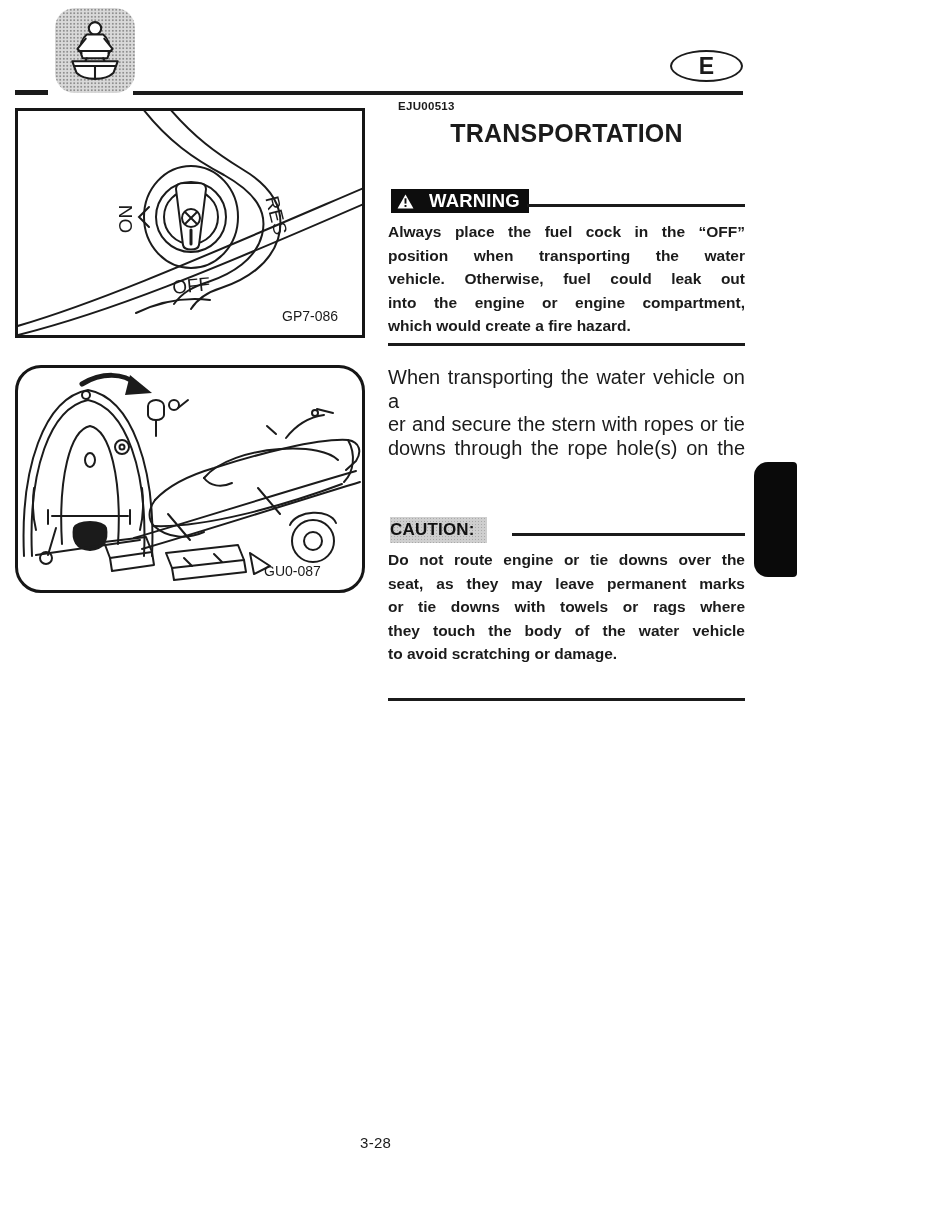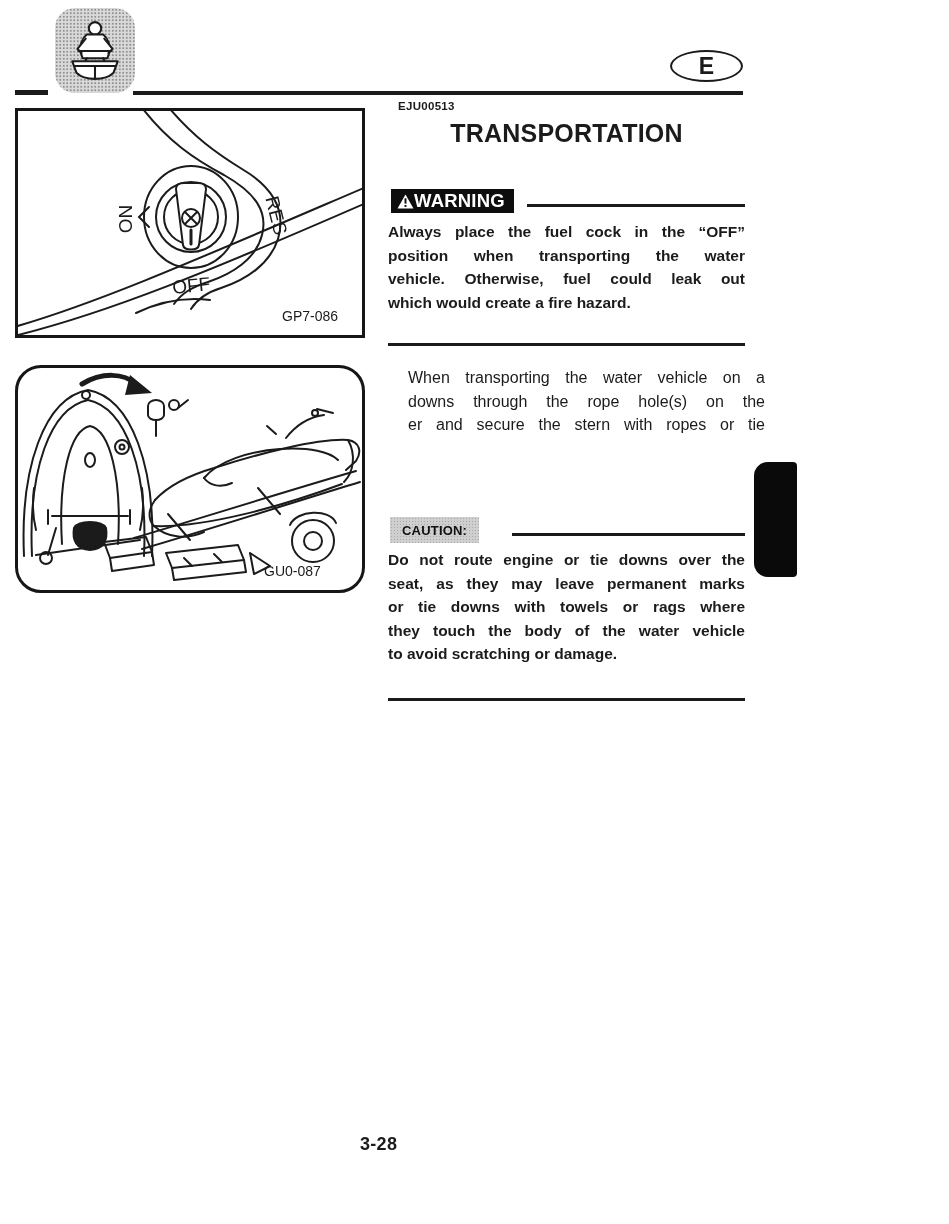--- a/index.html
+++ b/index.html
@@ -31,48 +31,48 @@
   .fig2{left:15px;top:365px;width:344px;height:222px;border-radius:26px;}
   .figure svg{display:block;width:100%;height:100%;}
 
   
   .col{left:388px;width:357px;}
   .code{top:100px;font-size:11.5px;font-weight:bold;letter-spacing:.3px;padding-left:10px;}
   .title{top:119px;text-align:center;font-size:25px;font-weight:bold;letter-spacing:.2px;}
 
   .warn-label{
     left:391px;top:189px;height:24px;background:#0d0d0d;color:#fff;
-    display:inline-flex;align-items:center;gap:0;padding:0 9px 0 6px;
+    display:inline-flex;align-items:center;gap:15px;padding:0 9px 0 6px;
     font-weight:bold;font-size:18.5px;letter-spacing:.2px;
   }
   .caut-label{
     left:390px;top:517px;height:26px;
     background-color:#cfcfcf;
     background-image:radial-gradient(#a9a9a9 .7px,transparent .9px);
     background-size:3px 3px;
-    display:inline-flex;align-items:center;padding:0 12px 0 12px;
-    font-weight:bold;font-size:13px;color:#111;letter-spacing:.2px;
+    display:inline-flex;align-items:center;padding:0 12px 0 0;
+    font-weight:bold;font-size:17px;color:#111;letter-spacing:.2px;
   }
 
   .para{line-height:23.6px;}
   .para .jline{text-align:justify;text-align-last:justify;}
   .para .jline.last{text-align-last:left;}
   .bold-para{font-size:15.5px;font-weight:bold;}
-  .reg-para{font-size:16px;font-weight:normal;margin-left:20px;}
+  .reg-para{font-size:20px;font-weight:normal;}
 
   .warn-para{top:220px;}
   .body-para{top:366px;}
   .caut-para{top:548px;}
 
   .section-tab{
     left:754px;top:462px;width:43px;height:115px;background:#0a0a0a;
     border-radius:14px 4px 4px 14px;
   }
 
-  .page-num{left:360px;top:1134px;font-size:18px;letter-spacing:.3px;font-weight:bold;}
+  .page-num{left:360px;top:1134px;font-size:15px;letter-spacing:.3px;}
 
   svg text{font-family:"Liberation Sans",sans-serif;fill:#1b1b1b;stroke:none;}
 </style>
 </head>
 <body>
 
 <div class="page">
 
   <div class="abs rider-badge">
     <svg width="62" height="66" viewBox="0 0 60 64">
@@ -190,28 +190,29 @@
       <rect x="7.1" y="10.3" width="1.8" height="1.8" fill="#0d0d0d"></rect>
     </svg>
     <span>WARNING</span>
   </div>
   <div class="abs rule" style="left:527px;top:204px;width:218px;height:3px;"></div>
 
   <div class="abs col para bold-para warn-para">
       <div class="jline">Always place the fuel cock in the “OFF”</div>
       <div class="jline">position when transporting the water</div>
       <div class="jline">vehicle. Otherwise, fuel could leak out</div>
+      <div class="jline">into the engine or engine compartment,</div>
       <div class="jline last">which would create a fire hazard.</div>
     </div>
   <div class="abs rule" style="left:388px;top:343px;width:357px;height:3px;"></div>
 
   <div class="abs col para reg-para body-para">
       <div class="jline">When transporting the water vehicle on a</div>
+      <div class="jline">er and secure the stern with ropes or tie</div>
       <div class="jline">downs through the rope hole(s) on the</div>
-      <div class="jline">er and secure the stern with ropes or tie</div>
     </div>
 
   <div class="abs caut-label">
     <span>CAUTION:</span>
   </div>
   <div class="abs rule" style="left:512px;top:533px;width:233px;height:3px;"></div>
 
   <div class="abs col para bold-para caut-para">
       <div class="jline">Do not route engine or tie downs over the</div>
       <div class="jline">seat, as they may leave permanent marks</div>

